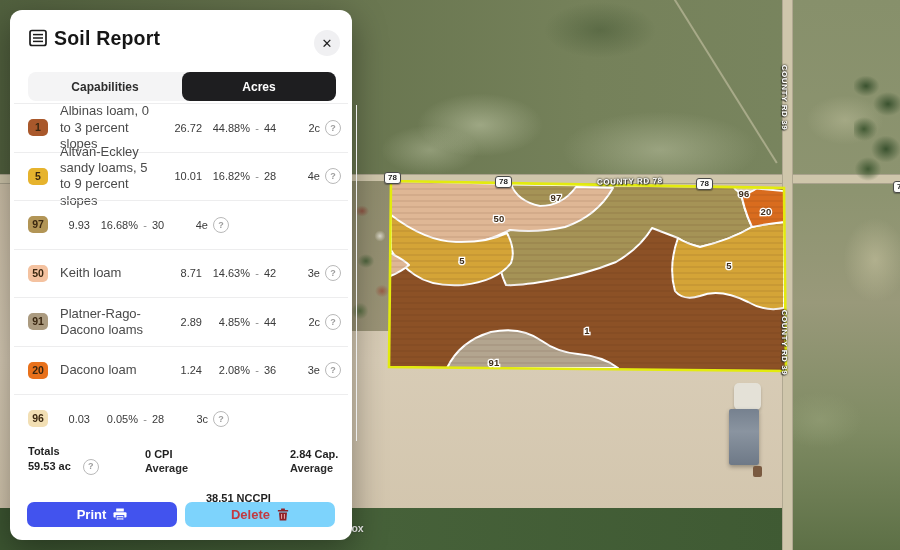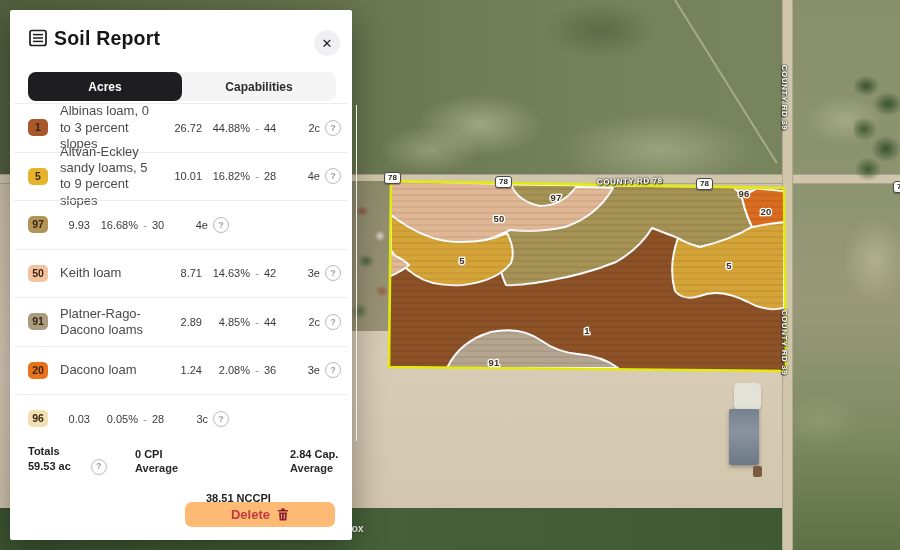--- a/index.html
+++ b/index.html
@@ -74,21 +74,21 @@
     text-shadow:0 0 2px rgba(0,0,0,.4);}
 
   
   svg.field{position:absolute;left:0;top:0;width:900px;height:550px;}
   svg.field text{font-family:"Liberation Sans",sans-serif;font-size:9.5px;font-weight:bold;
     fill:#3e2d1a;stroke:#ffffff;stroke-width:2.6px;paint-order:stroke;
     text-anchor:middle;letter-spacing:.3px;}
   .region{stroke:#ffffff;stroke-width:2;stroke-linejoin:round;}
 
   
-  .panel{left:10px;top:10px;width:342px;height:530px;background:#ffffff;border-radius:2px;
+  .panel{left:10px;top:10px;width:342px;height:530px;background:#ffffff;border-radius:12px;
     box-shadow:0 10px 34px rgba(0,0,0,.38);}
   .p-title{left:44px;top:17px;font-size:19.5px;font-weight:bold;color:#161616;letter-spacing:.2px;}
   .p-icon{left:19px;top:19px;width:18px;height:18px;}
   .p-close{left:304px;top:20px;width:26px;height:26px;border-radius:50%;background:#f0f0f2;
     display:flex;align-items:center;justify-content:center;font-size:13px;color:#222;cursor:pointer;}
   .tabs{left:18px;top:62px;width:308px;height:29px;background:#f4f4f5;border-radius:8px;display:flex;}
   .tab{flex:1;display:flex;align-items:center;justify-content:center;font-size:12px;
     font-weight:600;color:#2d2d2d;border-radius:8px;cursor:pointer;}
   .tab.active{background:#1e1e20;color:#fff;}
   .rows{left:4px;top:93px;width:334px;}
@@ -101,21 +101,21 @@
   .pct{width:48px;text-align:right;}
   .dash{width:14px;text-align:center;color:#8a8a8a;}
   .val{width:28px;text-align:left;}
   .cap{width:28px;text-align:right;}
   .help{width:26px;display:flex;justify-content:center;flex:0 0 auto;}
   .help-c{width:14px;height:14px;border-radius:50%;border:1.2px solid #b9b9b9;color:#9b9b9b;
     font-size:9px;font-weight:bold;display:flex;align-items:center;justify-content:center;cursor:pointer;}
   .scrolltrack{left:346px;top:95px;width:1px;height:336px;background:#ececec;}
   .tot{position:absolute;font-size:11px;font-weight:bold;color:#1f1f1f;line-height:13.5px;}
   .tot .sub{font-weight:bold;color:#2a2a2a;}
-  .tot-acres{display:flex;align-items:center;gap:20px;text-align:right;}
+  .tot-acres{display:flex;align-items:center;gap:12px;text-align:right;}
   .btn{position:absolute;top:492px;width:150px;height:25px;border-radius:7px;display:flex;
     align-items:center;justify-content:center;gap:7px;font-size:13px;font-weight:bold;cursor:pointer;}
   .btn-print{left:17px;color:#ffffff;}
   .btn-delete{left:175px;}
 </style>
 </head>
 <body>
 
 <div class="abs map">
   <div class="abs m-top"></div>
@@ -181,22 +181,22 @@
     <line x1="4" y1="5.6" x2="14" y2="5.6" stroke="#1c1c1c" stroke-width="1.5"></line>
     <line x1="4" y1="9" x2="14" y2="9" stroke="#1c1c1c" stroke-width="1.5"></line>
     <line x1="4" y1="12.4" x2="14" y2="12.4" stroke="#1c1c1c" stroke-width="1.5"></line>
   </svg>
   <div class="abs p-title">Soil Report</div>
   <div class="abs p-close">
     <span>✕</span>
   </div>
 
   <div class="abs tabs">
+    <div class="tab">Capabilities</div>
     <div class="tab active">Acres</div>
-    <div class="tab">Capabilities</div>
   </div>
 
   <div class="abs rows">
     <div class="row">
       <span class="badge" style="background: rgb(169, 88, 43);">1</span>
       <span class="sname">Albinas loam, 0 to 3 percent slopes</span>
       <span class="num acres">26.72</span>
       <span class="num pct">44.88%</span>
       <span class="num dash">-</span>
       <span class="num val">44</span>
@@ -278,34 +278,44 @@
   </div>
   <div class="abs scrolltrack"></div>
 
   <div class="tot" style="left:18px;top:435px;">
     <div>Totals</div>
     <div class="tot-acres">
       <span>59.53 ac</span>
       <span class="help-c">?</span>
     </div>
   </div>
-  <div class="tot" style="left:125px;top:438px;">
+  <div class="tot" style="left:135px;top:438px;">
     <div>0 CPI</div>
     <div class="sub">Average</div>
   </div>
   <div class="tot" style="left:196px;top:438px;margin-top:44px;">
     <div>38.51 NCCPI</div>
     <div class="sub">Average</div>
   </div>
   <div class="tot" style="left:280px;top:438px;">
     <div>2.84 Cap.</div>
     <div class="sub">Average</div>
   </div>
 
-  <div class="btn btn-delete" style="background: #fdba74;">
+  <div class="btn btn-print" style="background: rgb(66, 83, 238);">
+    <span>Print</span>
+    <svg width="14" height="13" viewBox="0 0 14 13">
+      <rect x="3.2" y="0.5" width="7.6" height="3" fill="#ffffff"></rect>
+      <rect x="0.5" y="4.2" width="13" height="5.2" rx="1" fill="#ffffff"></rect>
+      <rect x="3.2" y="7.6" width="7.6" height="4.9" fill="#ffffff" stroke="#4253ee" stroke-width="1"></rect>
+      <line x1="4.4" y1="9.6" x2="9.8" y2="9.6" stroke="#4253ee" stroke-width="0.9"></line>
+      <line x1="4.4" y1="11.1" x2="9.8" y2="11.1" stroke="#4253ee" stroke-width="0.9"></line>
+    </svg>
+  </div>
+  <div class="btn btn-delete" style="background: #7dd3fc;">
     <span style="color: rgb(194, 58, 64);">Delete</span>
     <svg width="12" height="13" viewBox="0 0 12 13">
       <rect x="0.8" y="2" width="10.4" height="1.6" rx="0.5" fill="#8e2026"></rect>
       <rect x="4" y="0.6" width="4" height="1.4" rx="0.4" fill="#8e2026"></rect>
       <path d="M2 4.4 L10 4.4 L9.3 12.4 L2.7 12.4 Z" fill="#8e2026"></path>
       <line x1="4.6" y1="6" x2="4.6" y2="10.8" stroke="#f4babd" stroke-width="0.9"></line>
       <line x1="7.4" y1="6" x2="7.4" y2="10.8" stroke="#f4babd" stroke-width="0.9"></line>
     </svg>
   </div>
 </div>

